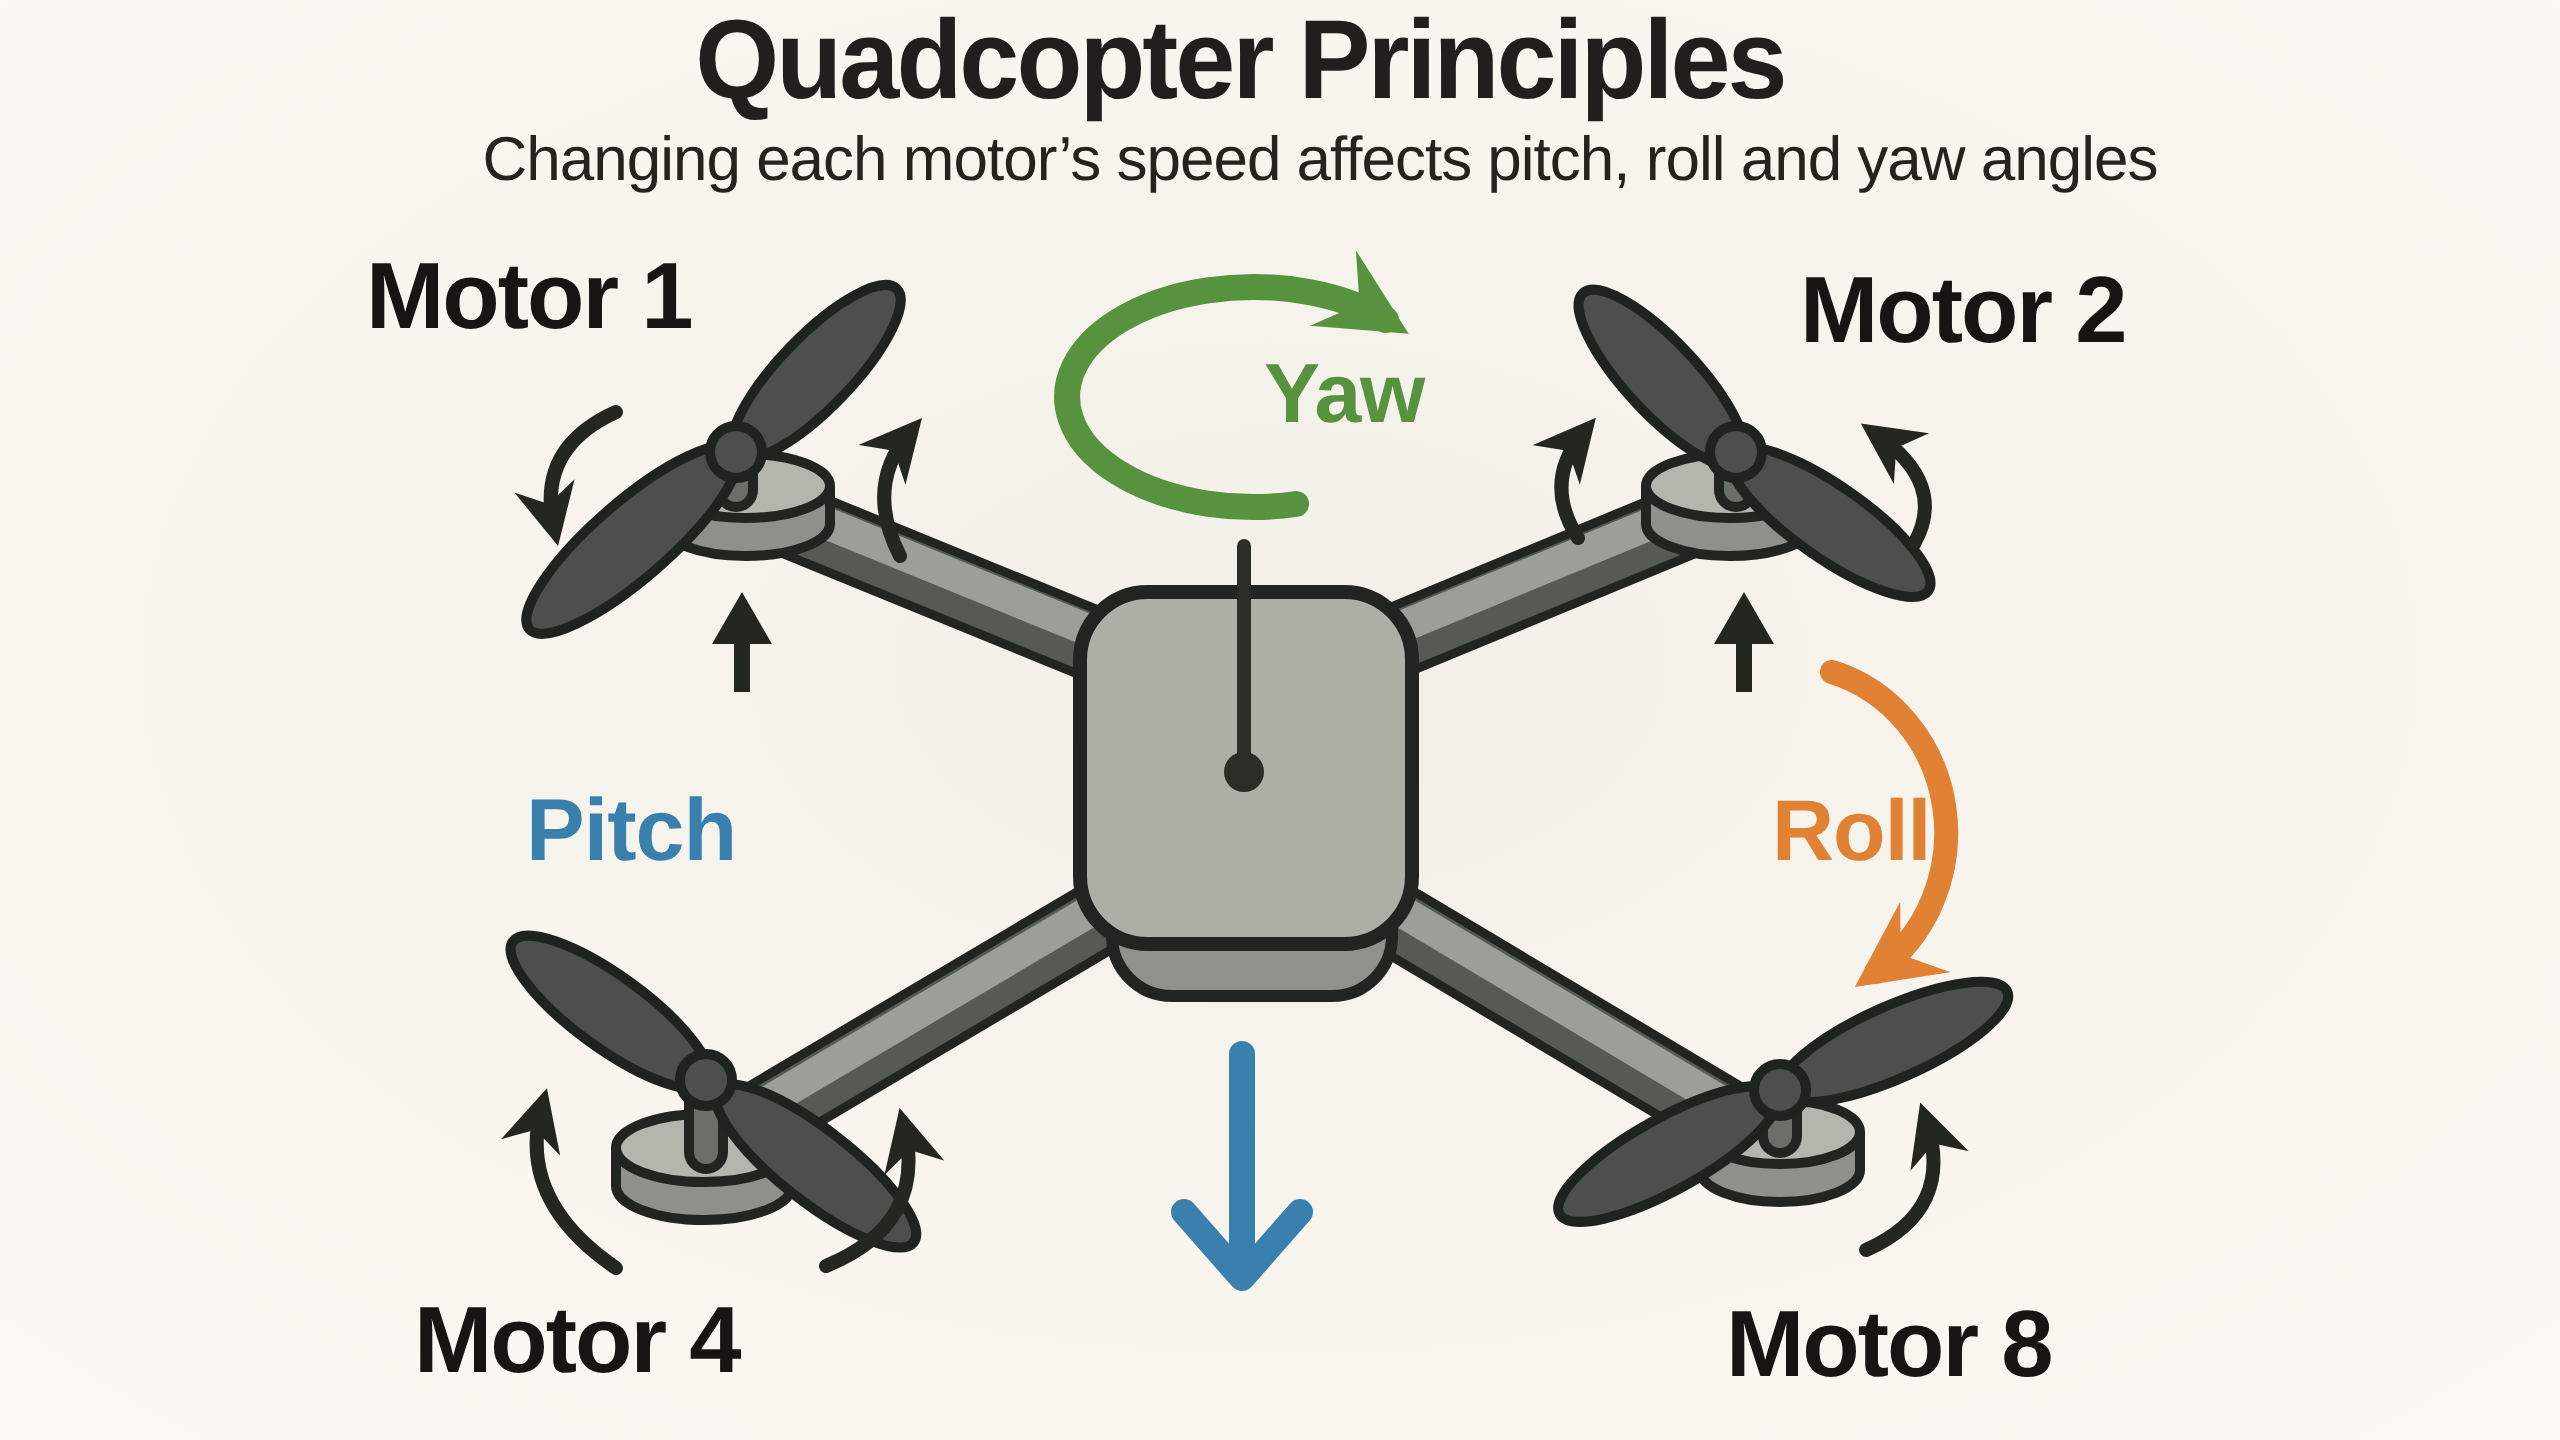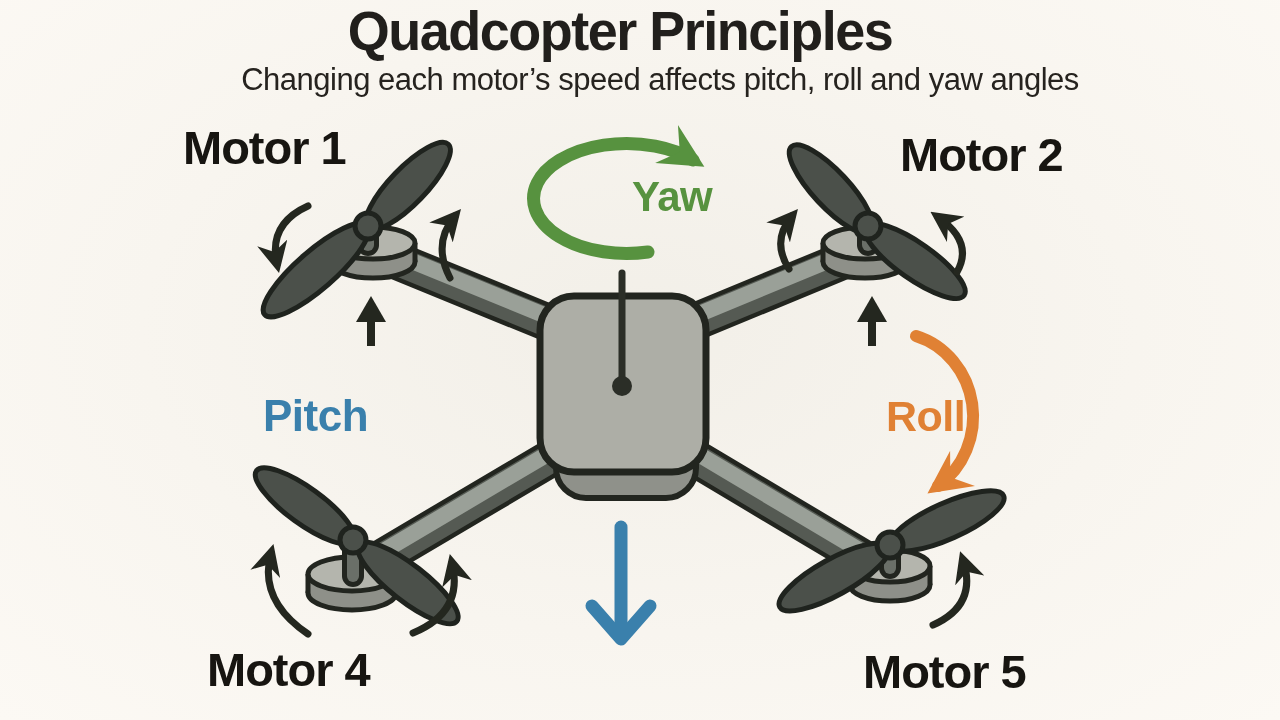--- a/index.html
+++ b/index.html
@@ -166,18 +166,18 @@
   </g>
 
   <path d="M 916 336 A 80 84 0 0 1 938 486" fill="none" stroke="#e08134" stroke-width="12" stroke-linecap="round" marker-end="url(#mO)"></path>
 </svg>
 
 <div class="abs title">Quadcopter Principles</div>
 <div class="abs subtitle">Changing each motor’s speed affects pitch, roll and yaw angles</div>
 
 <div class="abs motor-label m1">Motor 1</div>
 <div class="abs motor-label m2">Motor 2</div>
-<div class="abs motor-label m3">Motor 5</div>
+<div class="abs motor-label m3">Motor 8</div>
 <div class="abs motor-label m4">Motor 4</div>
 
 <div class="abs axis-label yaw-label">Yaw</div>
 <div class="abs axis-label pitch-label">Pitch</div>
 <div class="abs axis-label roll-label">Roll</div>
 
 </body></html>

